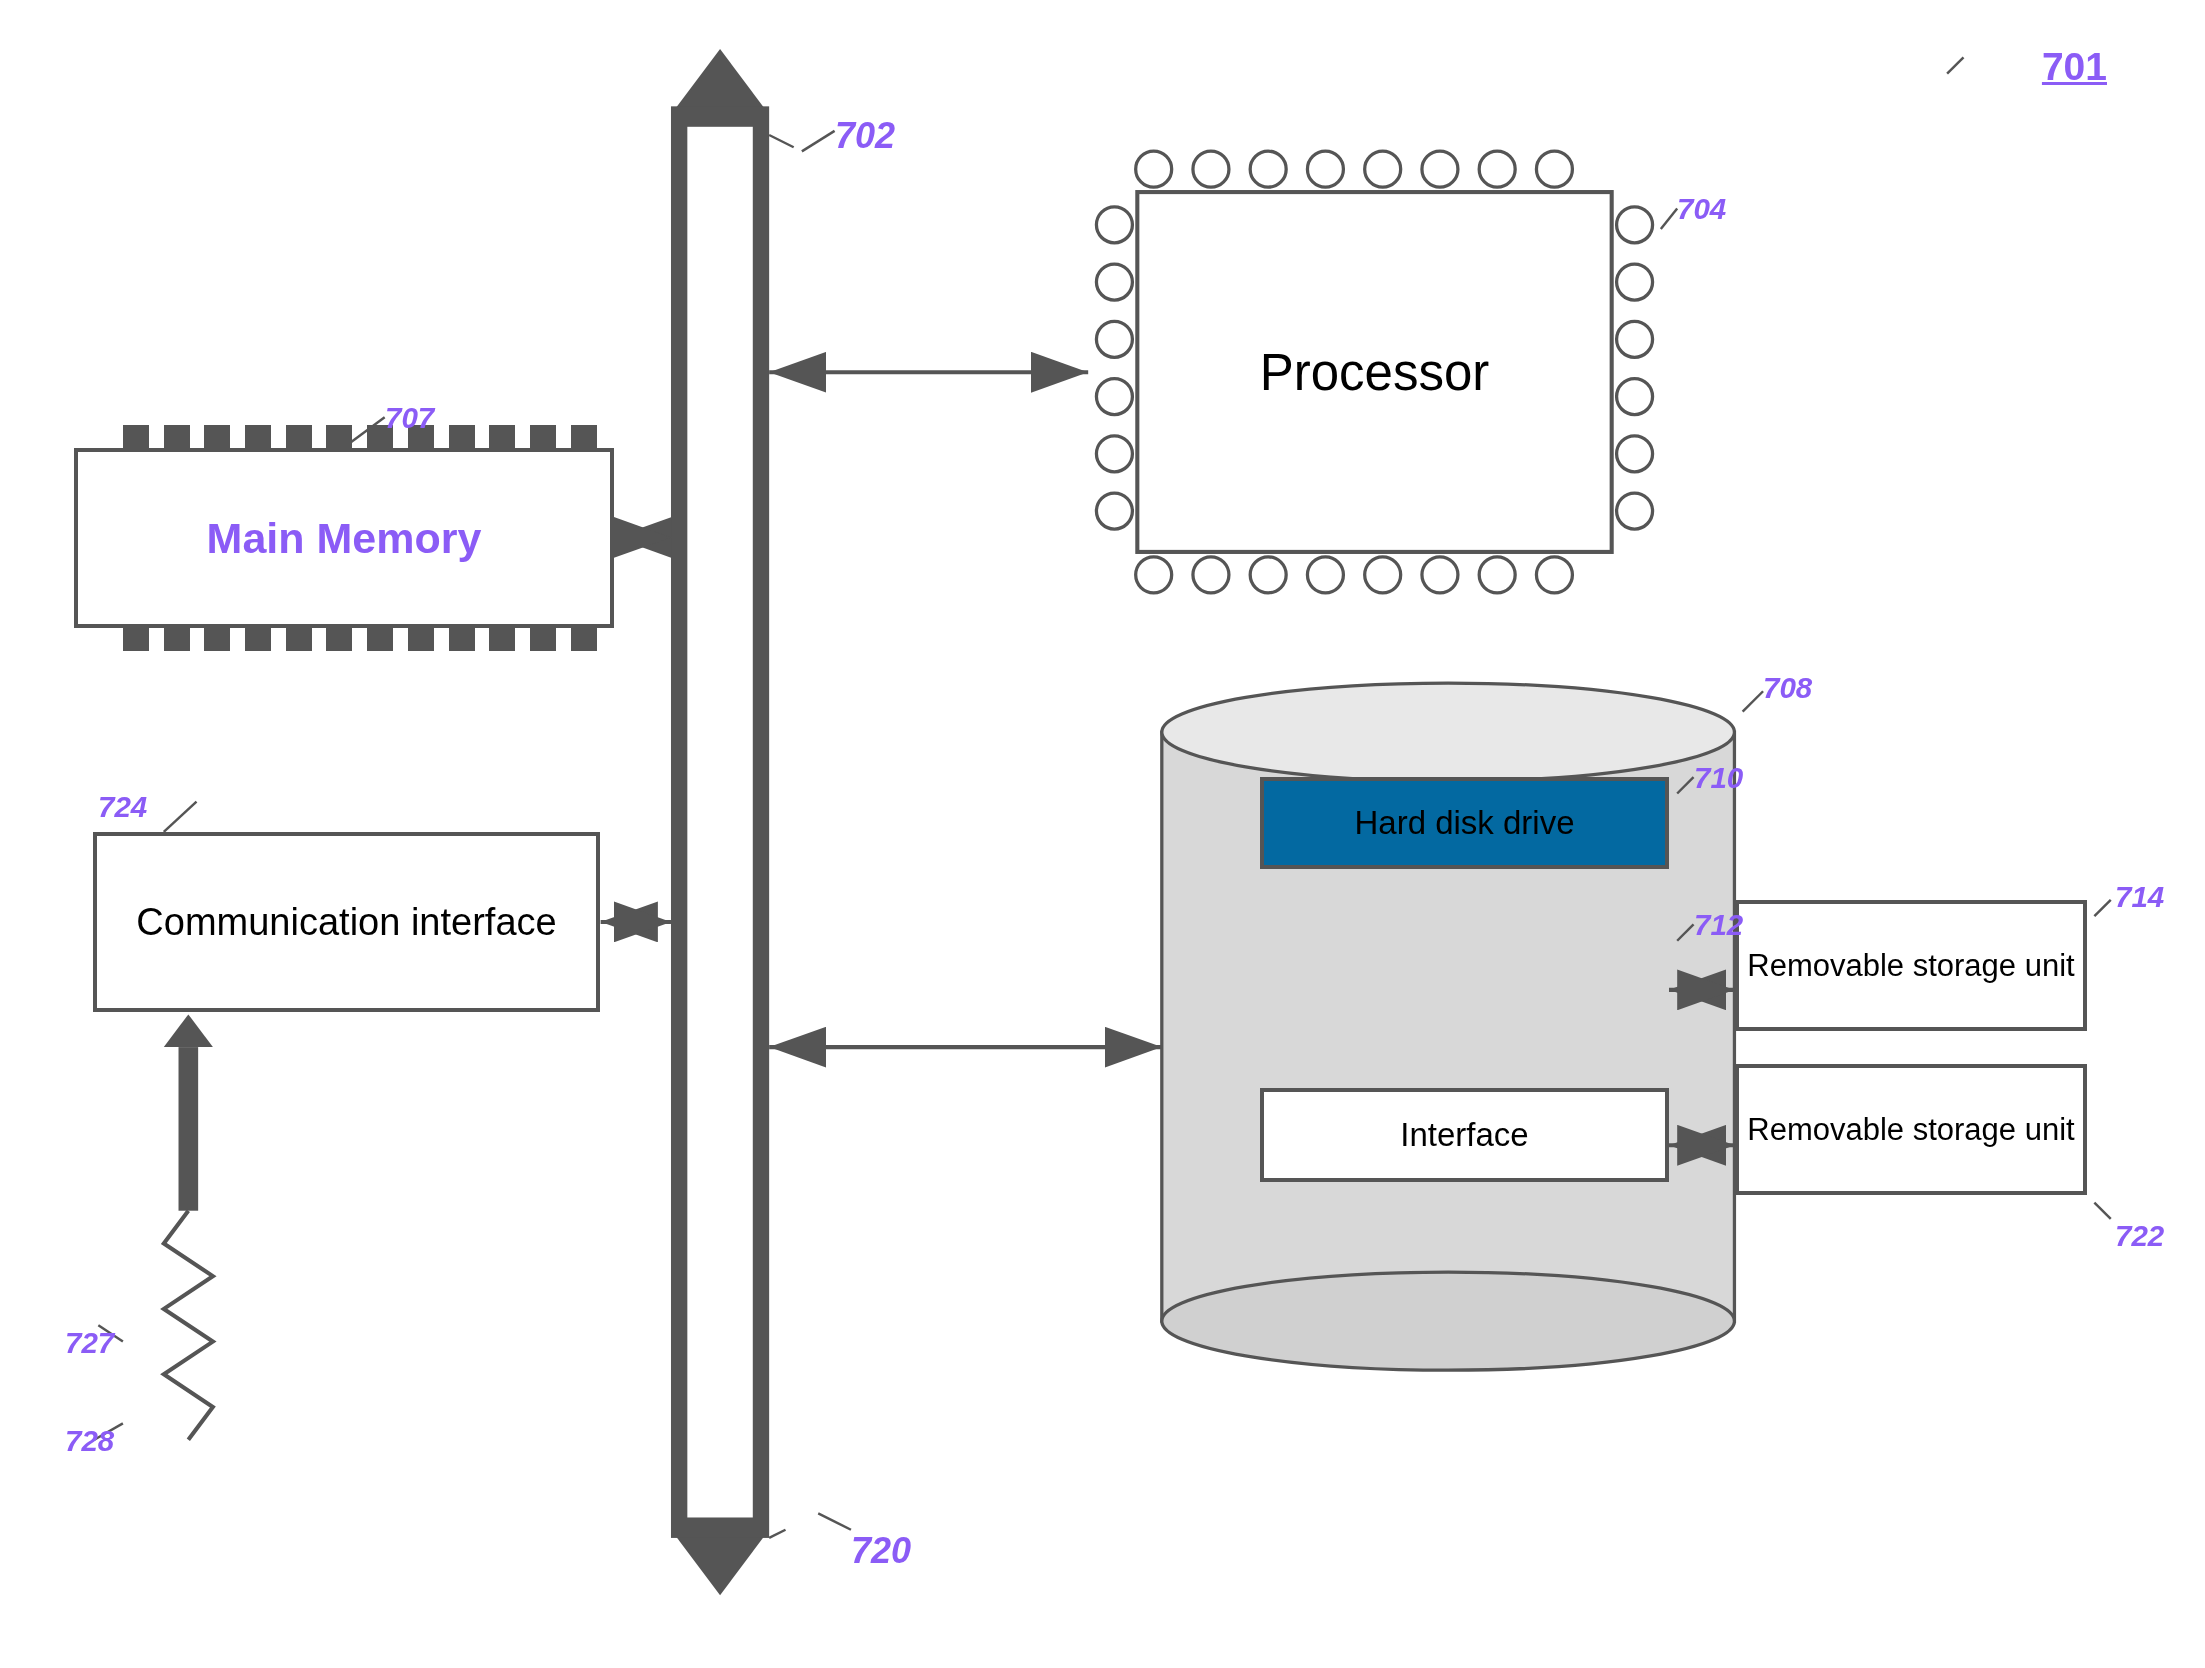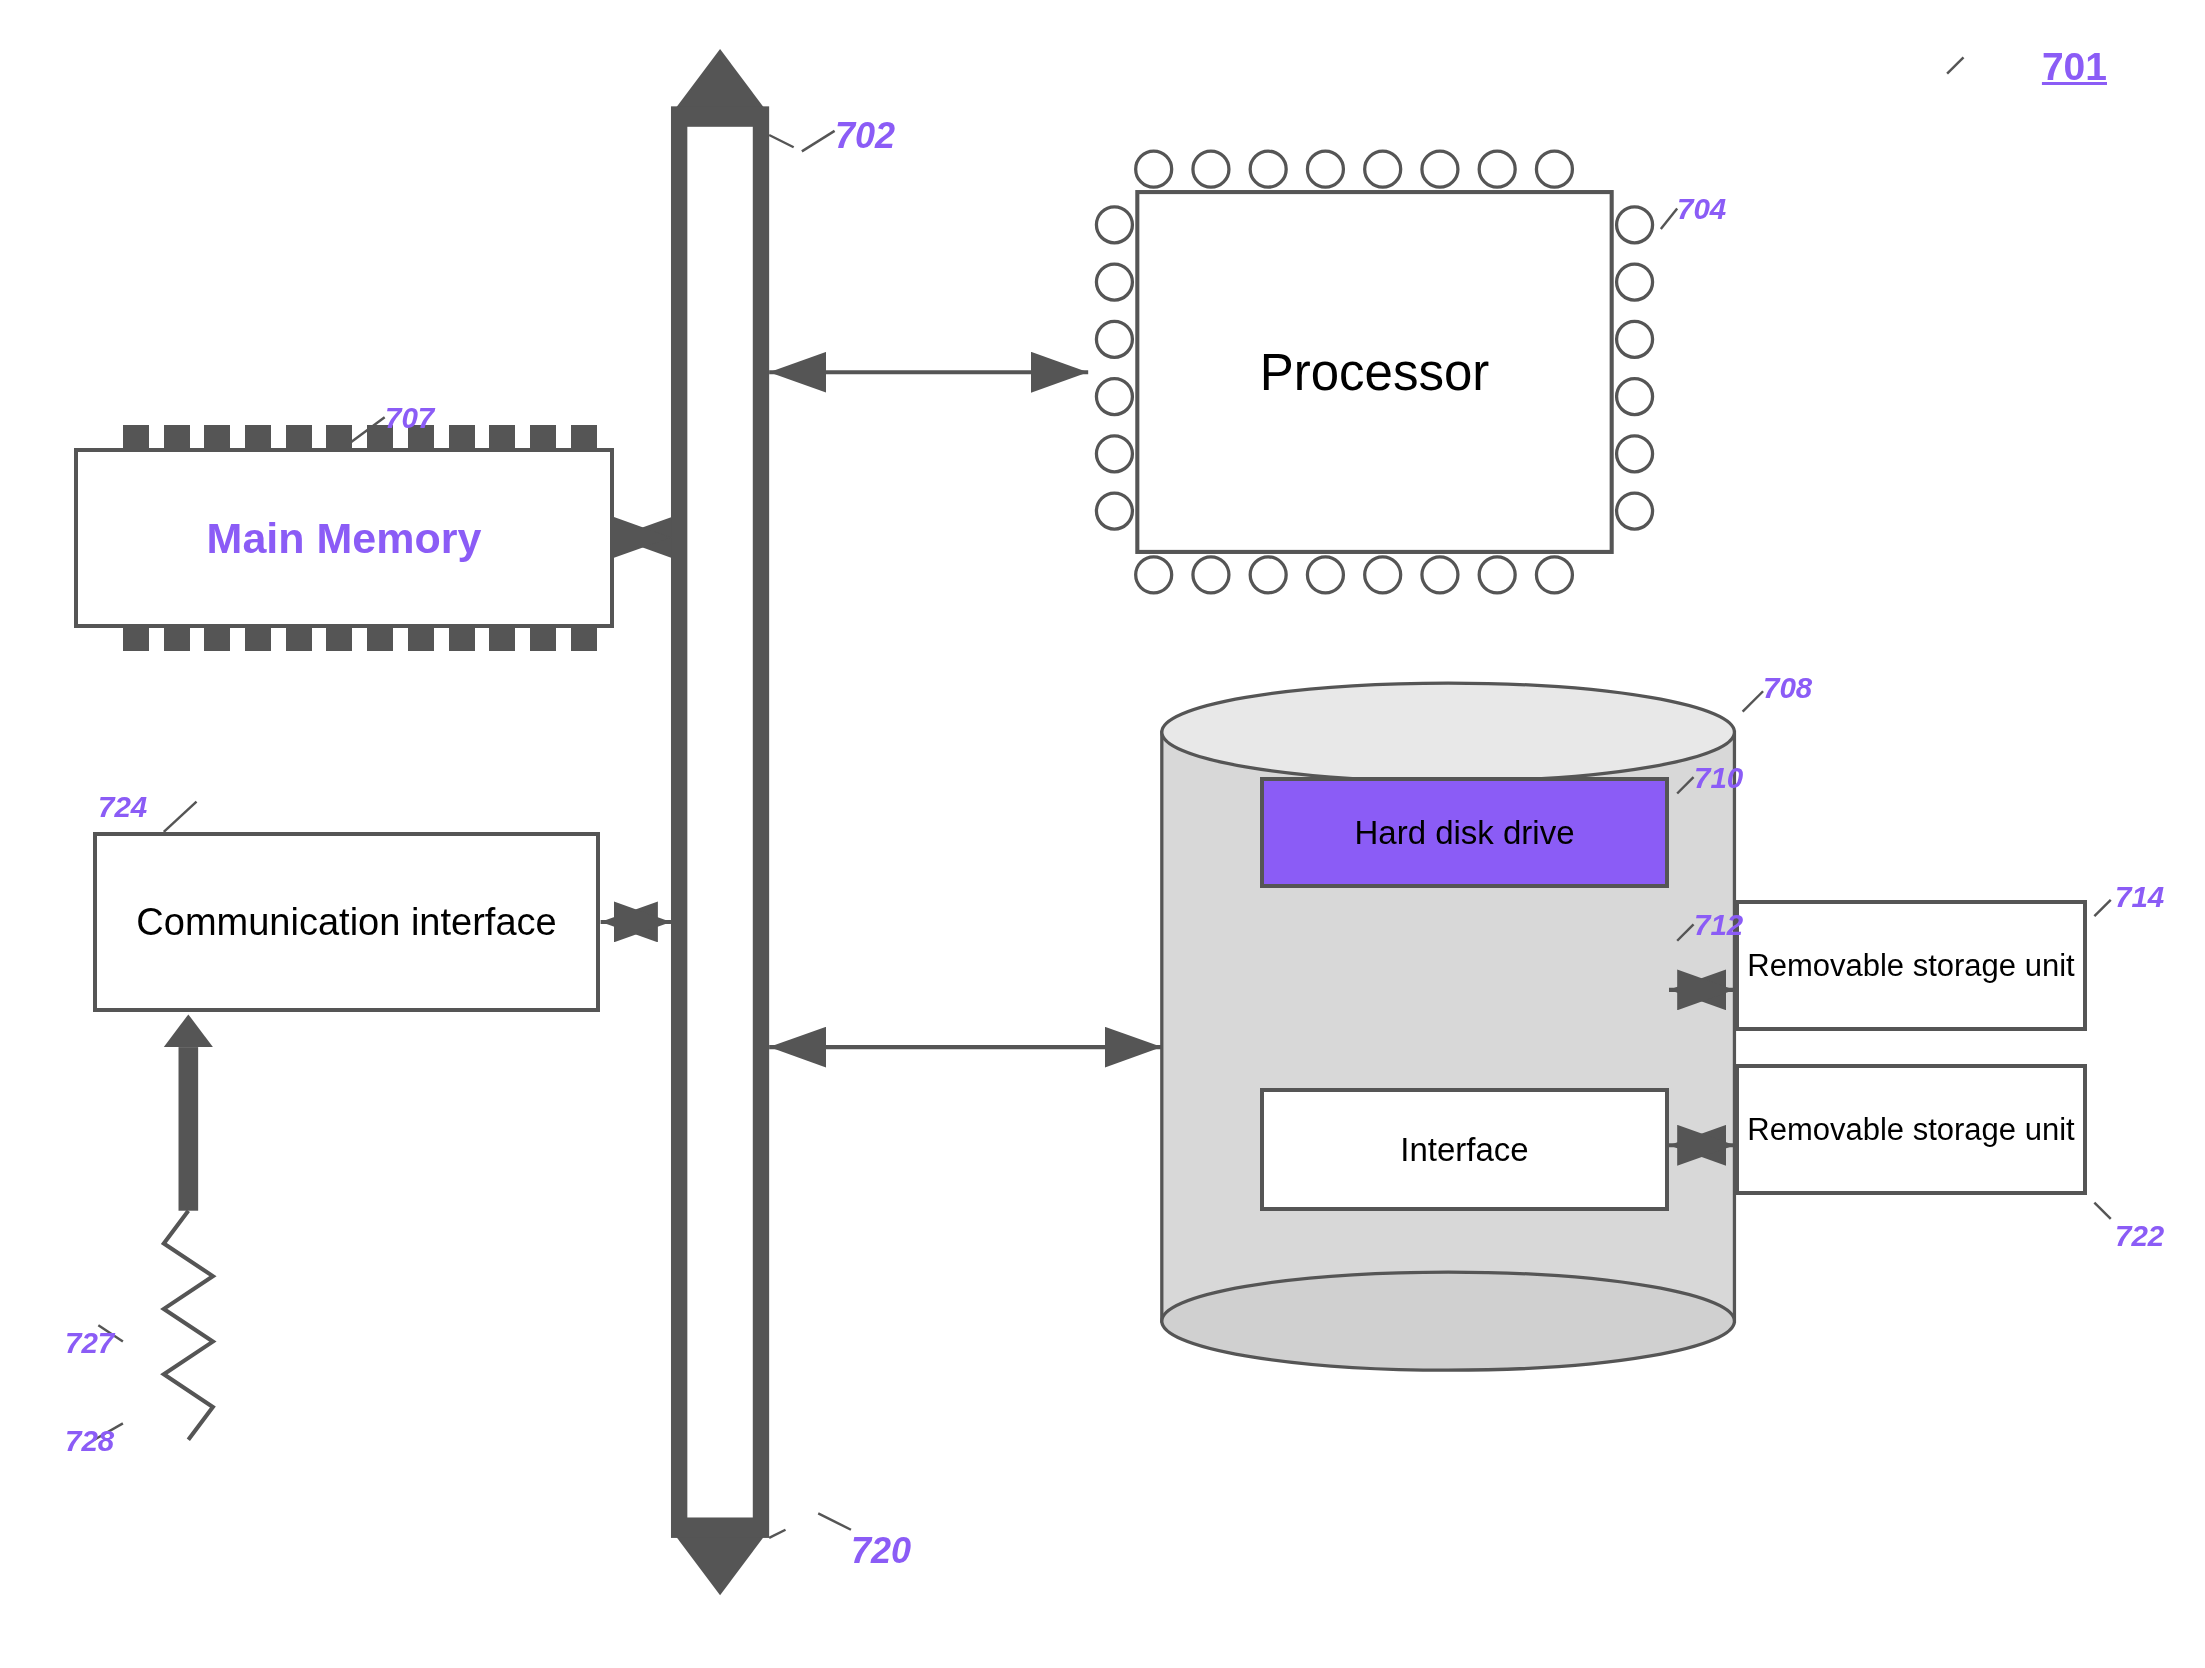--- a/index.html
+++ b/index.html
@@ -212,30 +212,30 @@
   </svg>
   <div style="position:absolute; left:49px; top:49px; width:475px; height:360px; display:flex; align-items:center; justify-content:center;">
     <span style="font-size:51px; font-weight:normal; color:#000;">Processor</span>
   </div>
 </div>
 
 <div class="label" style="left:1677px; top:192px; font-style:italic;">704</div>
 
 <div class="label" style="left:1763px; top:671px; font-style:italic;">708</div>
 
-<div style="position:absolute; left:1260px; top:777px; width:409px; height:111px; border:4.1px solid #555; background:#8b5cf6; display:flex; align-items:center; justify-content:center; text-align:center; z-index:10;">
+<div style="position:absolute; left:1260px; top:777px; width:409px; height:92px; border:4.1px solid #555; background:#0369a1; display:flex; align-items:center; justify-content:center; text-align:center; z-index:10;">
   <span style="font-size:33px; color:#000;">Hard disk drive</span>
 </div>
 
 <div class="label" style="left:1694px; top:761px; font-style:italic; z-index:20;">710</div>
 
 
 <div class="label" style="left:1694px; top:908px; font-style:italic; z-index:20;">712</div>
 
-<div style="position:absolute; left:1260px; top:1088px; width:409px; height:123px; border:4.1px solid #555; background:#fff; display:flex; align-items:center; justify-content:center; text-align:center; z-index:10;">
+<div style="position:absolute; left:1260px; top:1088px; width:409px; height:94px; border:4.1px solid #555; background:#fff; display:flex; align-items:center; justify-content:center; text-align:center; z-index:10;">
   <span style="font-size:33px; color:#000;">Interface</span>
 </div>
 
 <div style="position:absolute; left:1735px; top:900px; width:352px; height:131px; border:4.1px solid #555; background:#fff; display:flex; align-items:center; justify-content:center; text-align:center; z-index:10;">
   <span style="font-size:31px; color:#000;">Removable storage unit</span>
 </div>
 
 <div class="label" style="left:2115px; top:880px; font-style:italic; z-index:20;">714</div>
 
 <div style="position:absolute; left:1735px; top:1064px; width:352px; height:131px; border:4.1px solid #555; background:#fff; display:flex; align-items:center; justify-content:center; text-align:center; z-index:10;">

